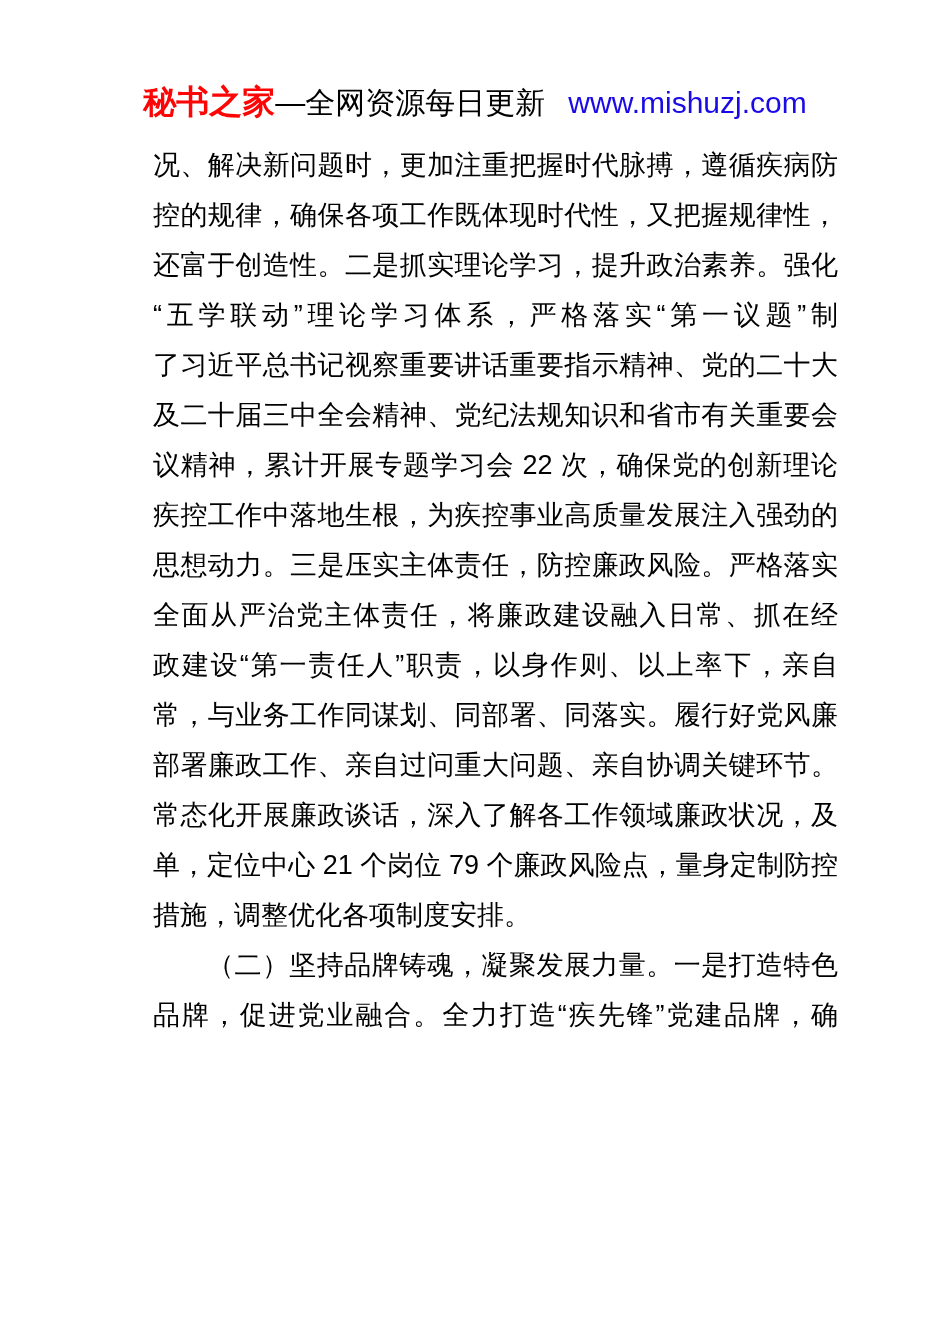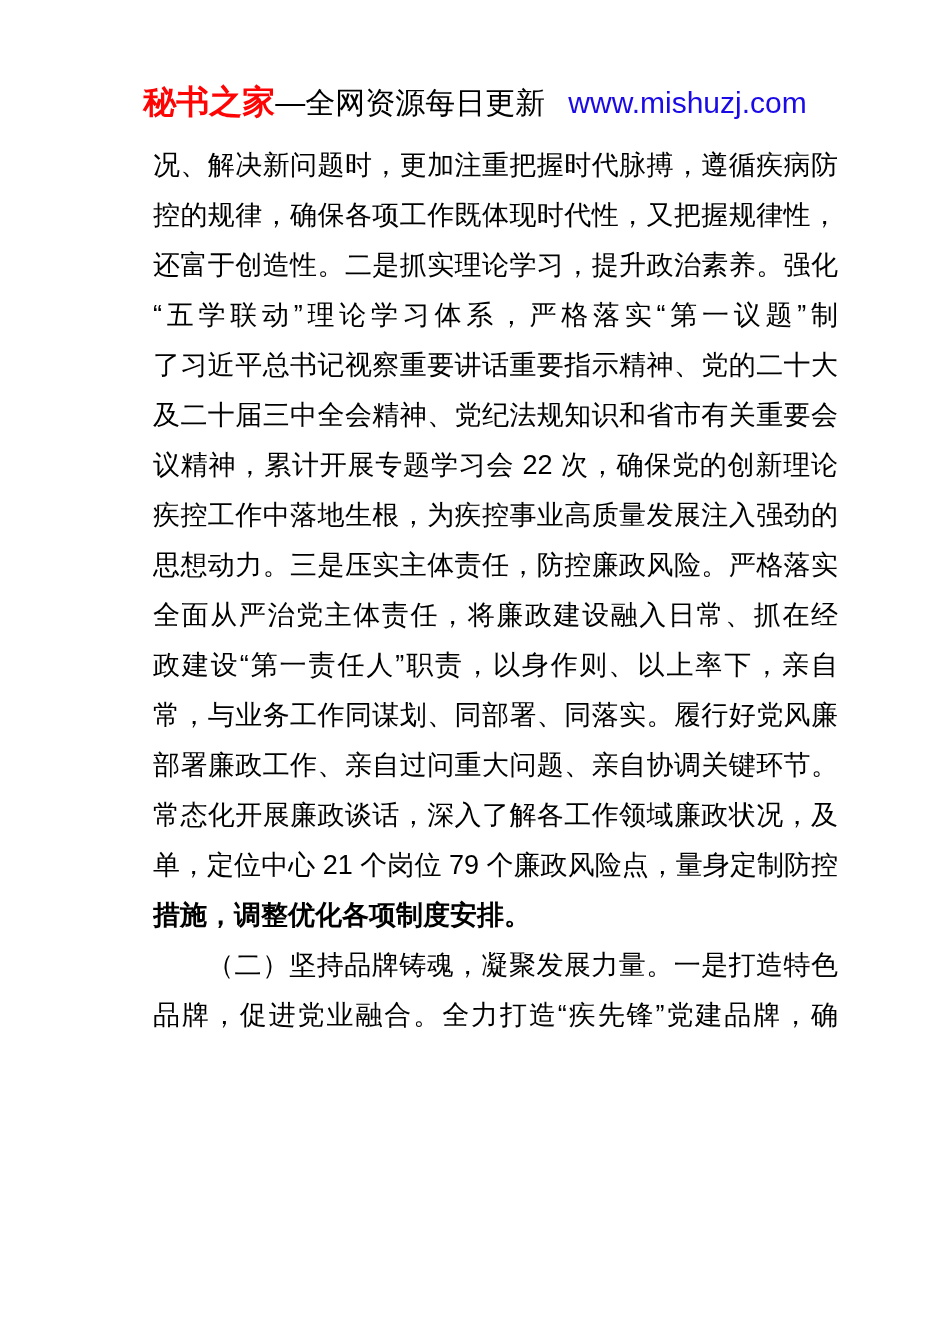--- a/index.html
+++ b/index.html
@@ -50,21 +50,20 @@
   }
   .text-line {
     height: 50px;
     line-height: 50px;
     text-align: justify;
     text-align-last: justify;
     overflow: hidden;
   }
   .text-line.para-end {
     text-align-last: left;
-    font-weight: bold;
   }
   .text-line.indent {
     text-indent: 54px;
     font-family: Liberation Serif, serif;
   }
 </style>
 </head>
 <body>
 
 <div class="page-header">

